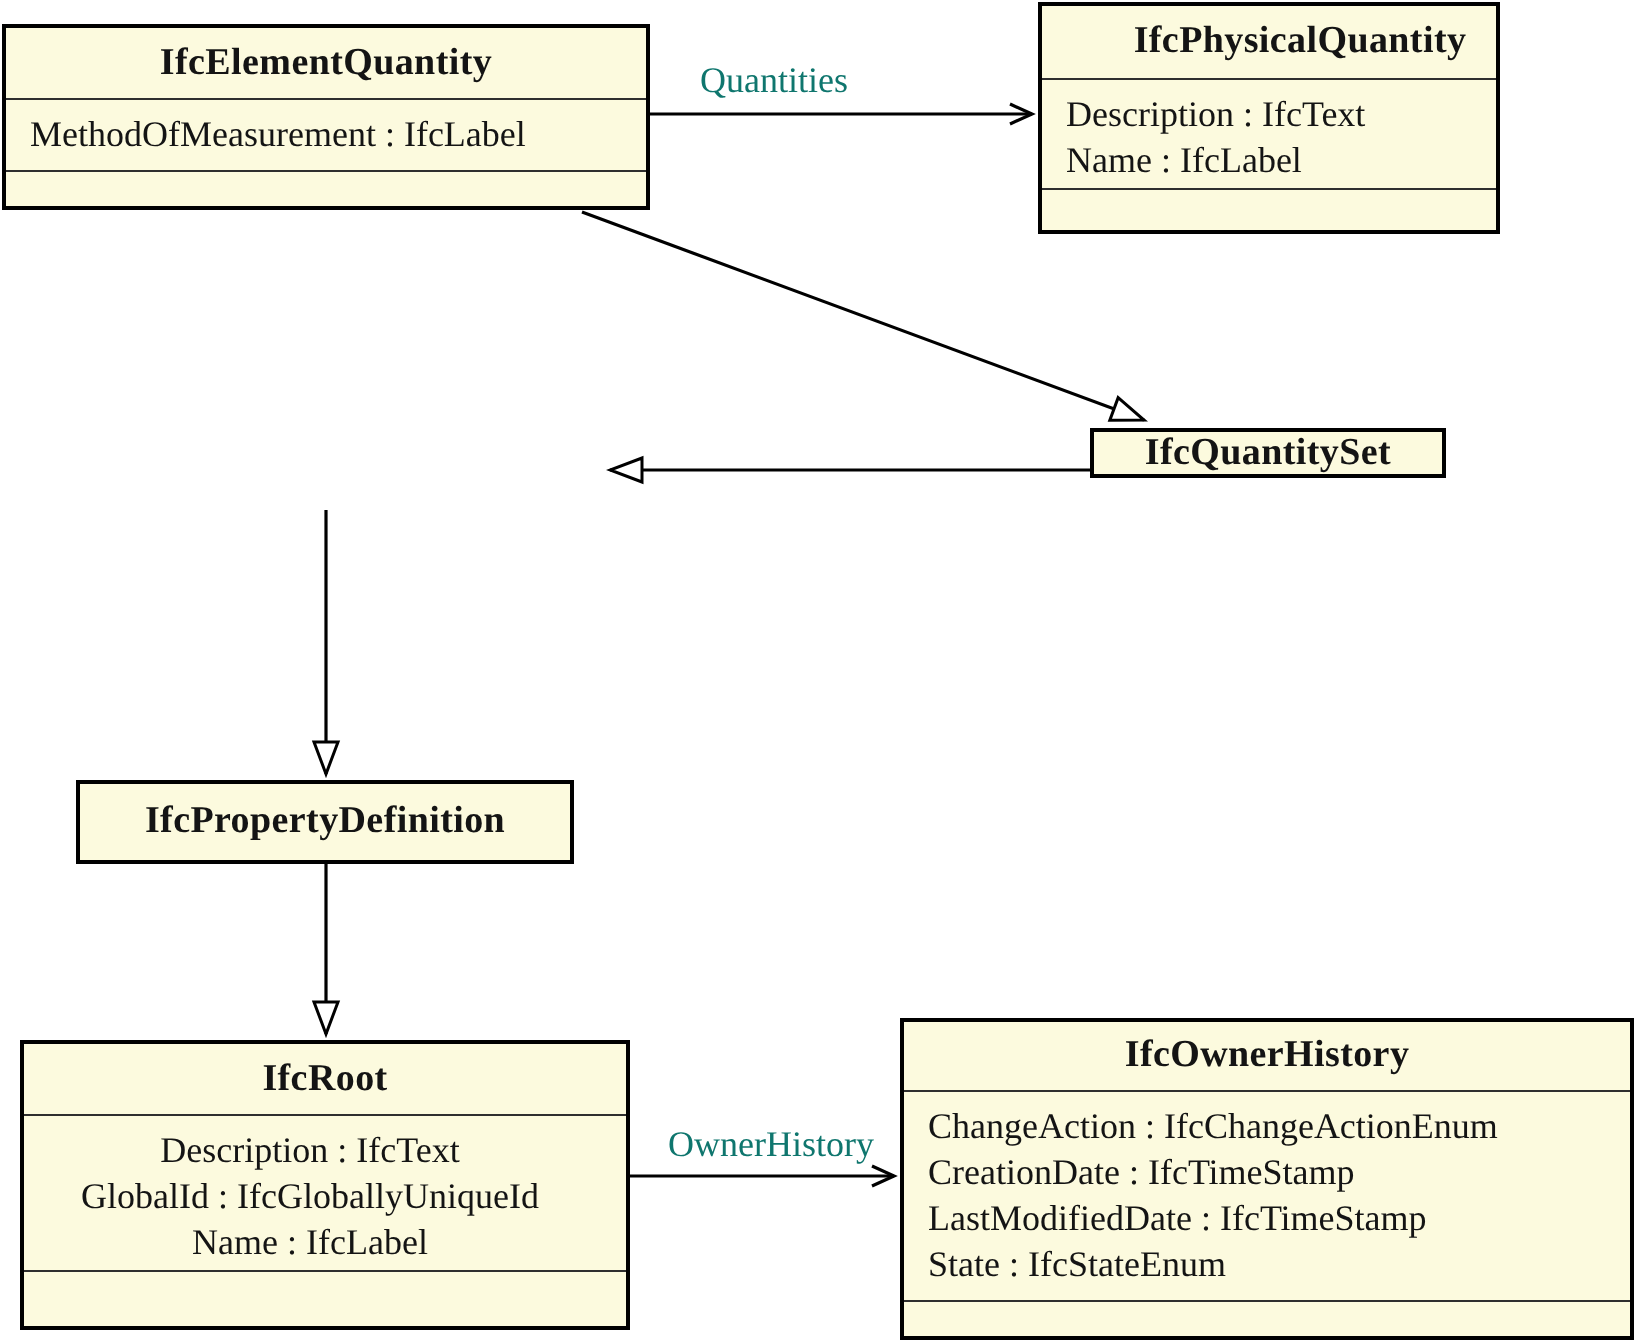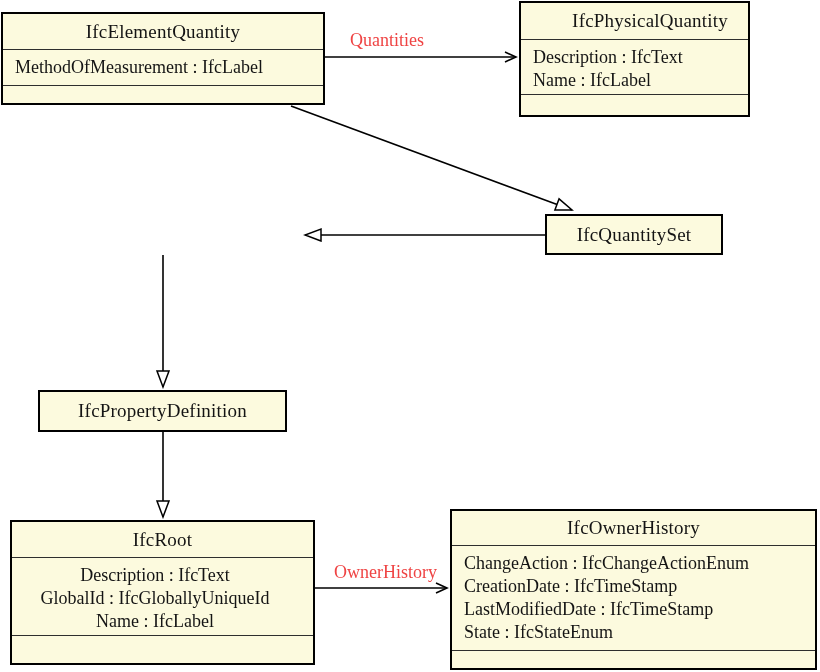--- a/index.html
+++ b/index.html
@@ -24,21 +24,21 @@
     background: #FCFADE;
     border: 2px solid #000000;
     display: flex;
     flex-direction: column;
   }
   .uml-title {
     box-sizing: border-box;
     display: flex;
     align-items: center;
     justify-content: center;
-    font-weight: normal;
+    font-weight: bold;
     font-size: 19px;
     letter-spacing: 0.2px;
     flex: 0 0 auto;
   }
   .uml-attrs {
     box-sizing: border-box;
     border-top: 1px solid #2e2e2e;
     padding: 6px 27px 0 12px;
     font-size: 18px;
     line-height: 23px;
@@ -47,34 +47,34 @@
   }
   .uml-empty {
     box-sizing: border-box;
     border-top: 1px solid #2e2e2e;
     flex: 0 0 auto;
   }
   .edge-label {
     position: absolute;
     font-size: 18px;
     white-space: nowrap;
-    color: #ef4444;
+    color: #0f766e;
   }
 
   
   #c0 { left: 1px;   top: 12px;  width: 324px; height: 93px;  }
   #c0 .uml-title { height: 35px; }
   #c0 .uml-empty { height: 18px; }
 
   #c1 { left: 519px; top: 1px;   width: 231px; height: 116px; }
   #c1 .uml-title { height: 36px; margin-left: 31px; }
   #c1 .uml-empty { height: 21px; }
 
   #c2 { left: 23px;  top: 215px; width: 278px; height: 40px;  }
-  #c3 { left: 545px; top: 214px; width: 178px; height: 41px; align-items: center;  }
+  #c3 { left: 545px; top: 214px; width: 178px; height: 25px; align-items: center;  }
   #c4 { left: 38px;  top: 390px; width: 249px; height: 42px;  }
   #c2 .uml-title, #c3 .uml-title, #c4 .uml-title { height: 100%; }
 
   #c5 { left: 10px;  top: 520px; width: 305px; height: 145px; text-align: center; }
   #c5 .uml-title { height: 35px; }
   #c5 .uml-empty { height: 28px; }
 
   #c6 { left: 450px; top: 509px; width: 367px; height: 161px; }
   #c6 .uml-title { height: 34px; }
   #c6 .uml-empty { height: 18px; }

